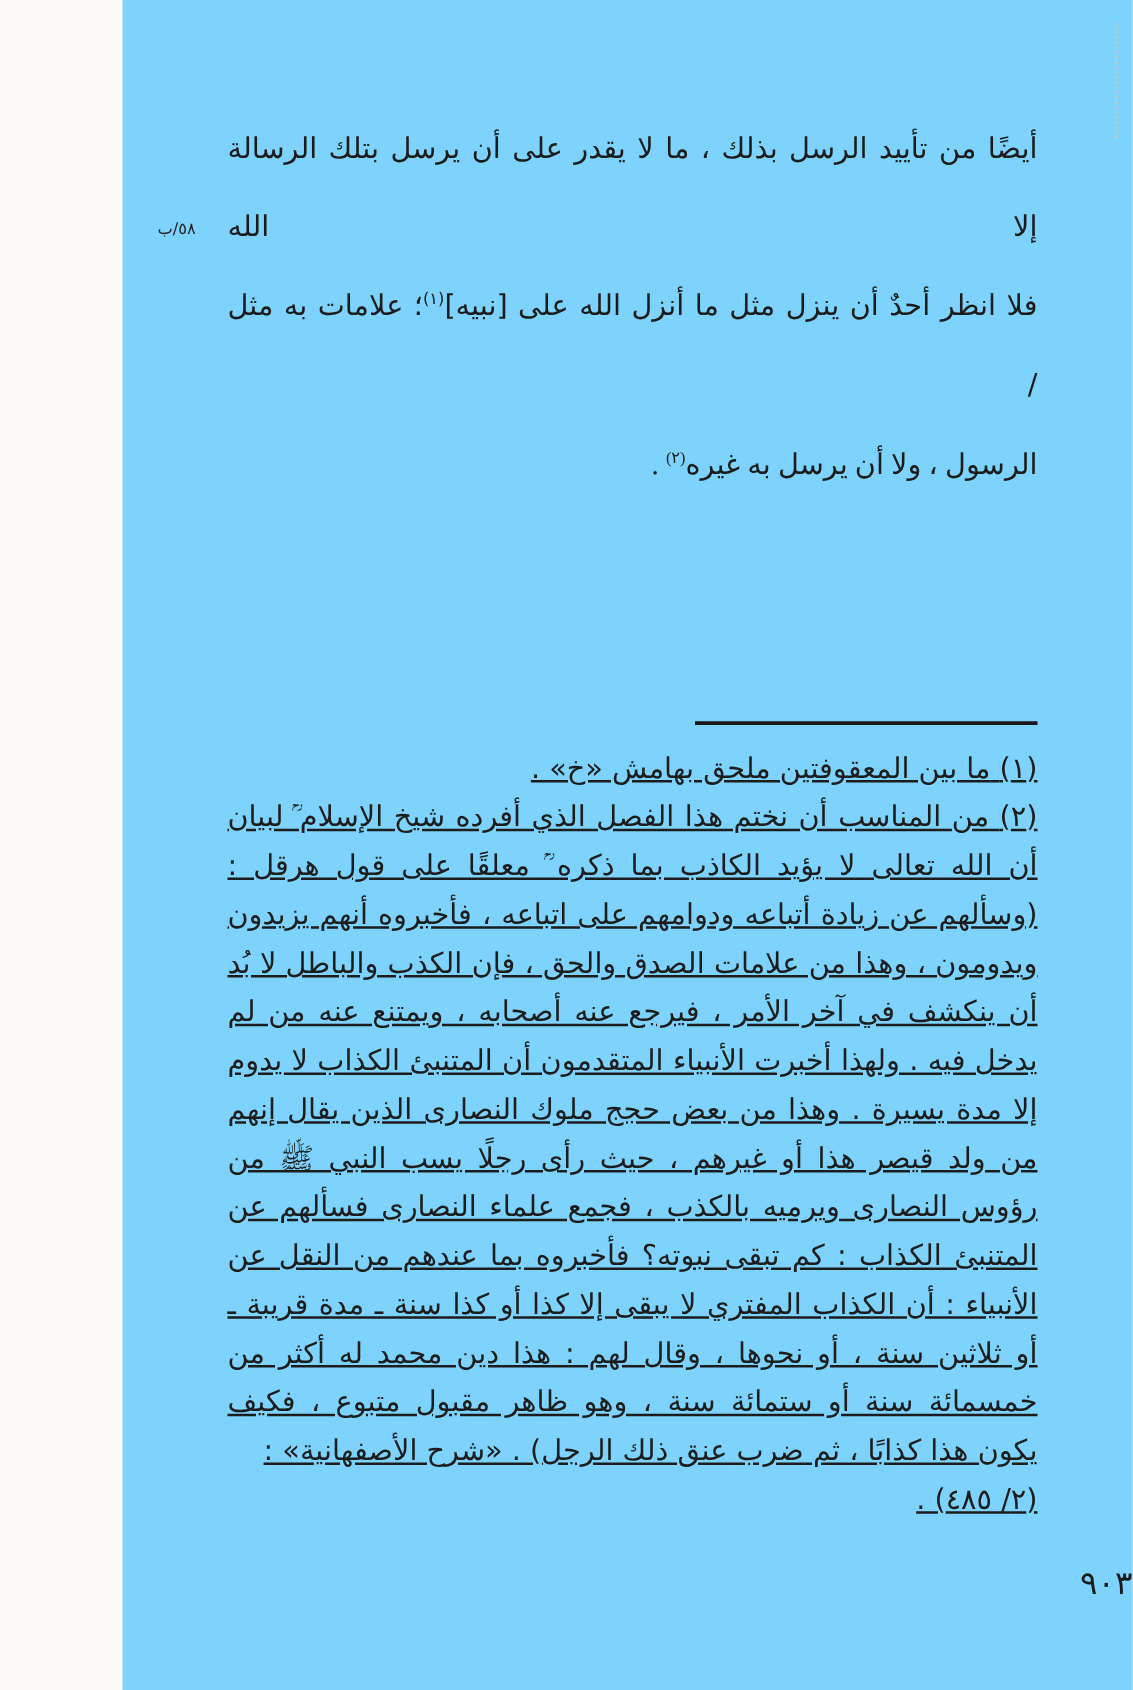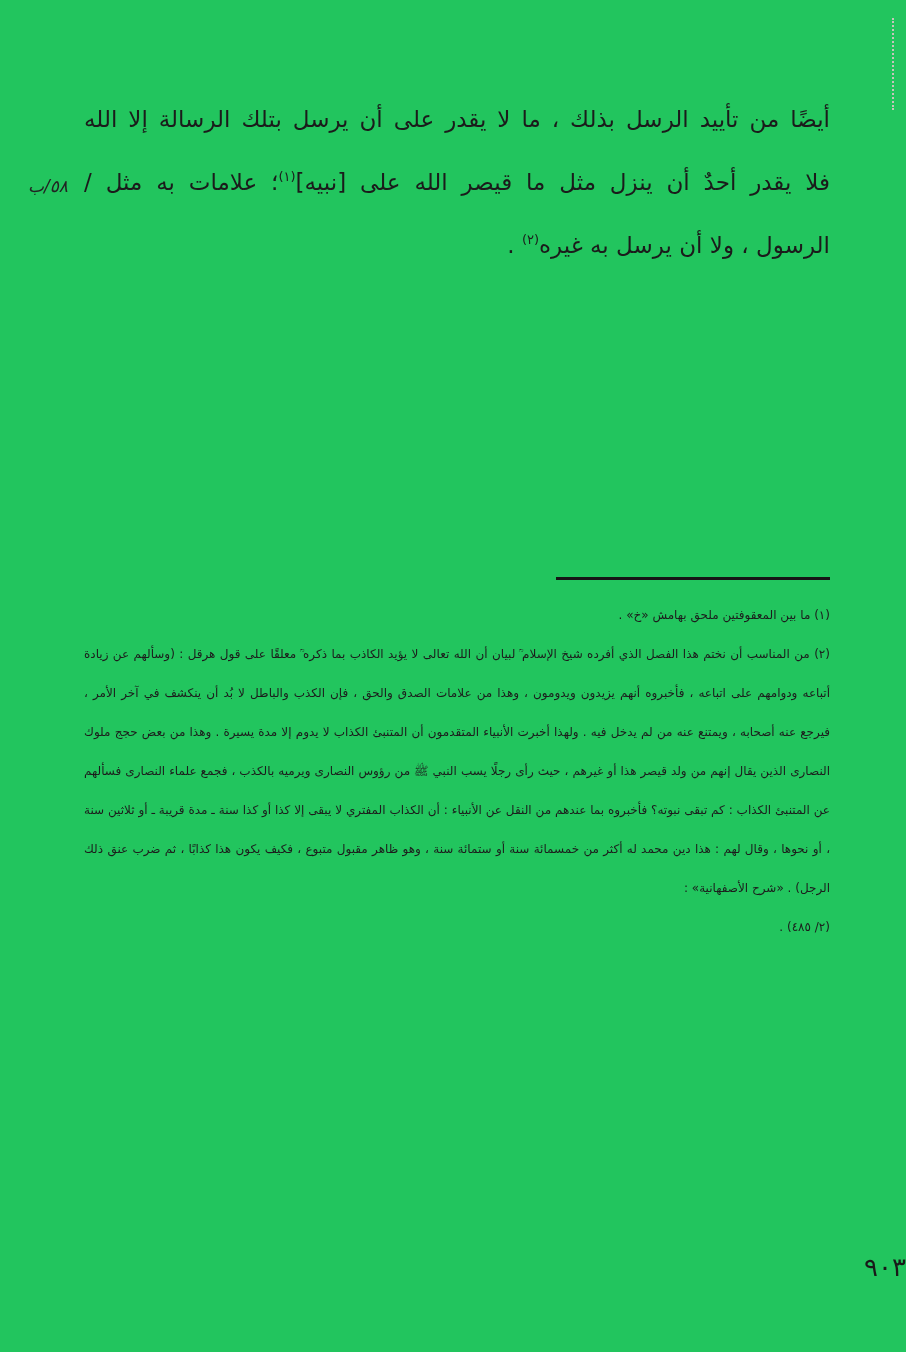--- a/index.html
+++ b/index.html
@@ -6,23 +6,23 @@
     margin: 0;
     padding: 0;
   }
   body {
     width: 906px;
     height: 1352px;
     background: #fbfaf6;
   }
   .page {
     position: relative;
-    width: 906px;
+    width: 808px;
     height: 1352px;
-    background: #22c55e;
+    background: #7dd3fc;
     direction: rtl;
     font-family: "DejaVu Sans", "Liberation Sans", sans-serif;
     color: #1b1b1b;
     overflow: hidden;
   }
   
   .scan-artifact {
     position: absolute;
     right: 12px;
     top: 18px;
@@ -37,52 +37,53 @@
     left: 84px;
     font-size: 23px;
     line-height: 63px;
   }
   .m-line {
     text-align: justify;
     text-align-last: justify;
   }
   .m-line.last {
     text-align-last: right;
+    font-family: Liberation Serif, serif;
   }
   sup.fnref {
     font-size: 13px;
     line-height: 0;
     vertical-align: super;
   }
   .margin-note {
     position: absolute;
     left: 28px;
     top: 176px;
-    font-size: 17px;
+    font-size: 13px;
     direction: rtl;
     color: #222;
-    font-style: italic;
   }
   .footnote-divider {
     position: absolute;
     top: 577px;
     right: 76px;
     width: 274px;
     height: 3px;
     background: #161616;
   }
   .footnotes {
     position: absolute;
     top: 596px;
     right: 76px;
     left: 84px;
-    font-size: 12px;
+    font-size: 23px;
     line-height: 39px;
     text-align: justify;
     color: #1c1c1c;
+    text-decoration: underline;
   }
   .fn { margin: 0; }
   .fn-citation {
     text-align: left;
     text-align-last: right;
   }
   .fn-addendum {
     text-indent: 30px;
   }
   .page-number {
@@ -100,21 +101,21 @@
 
 <div class="page">
 
   <div class="scan-artifact"></div>
 
   <div class="main-text">
     <div class="m-line">
       <span>أيضًا من تأييد الرسل بذلك ، ما لا يقدر على أن يرسل بتلك الرسالة إلا الله</span>
     </div>
     <div class="m-line">
-      <span>فلا يقدر أحدٌ أن ينزل مثل ما قيصر الله على [نبيه]</span><sup class="fnref">(١)</sup><span>؛ علامات به مثل /</span>
+      <span>فلا انظر أحدٌ أن ينزل مثل ما أنزل الله على [نبيه]</span><sup class="fnref">(١)</sup><span>؛ علامات به مثل /</span>
     </div>
     <div class="m-line last">
       <span>الرسول ، ولا أن يرسل به غيره</span><sup class="fnref">(٢)</sup><span> .</span>
     </div>
   </div>
 
   <div class="margin-note">٥٨/ب</div>
 
   <div class="footnote-divider"></div>
 

